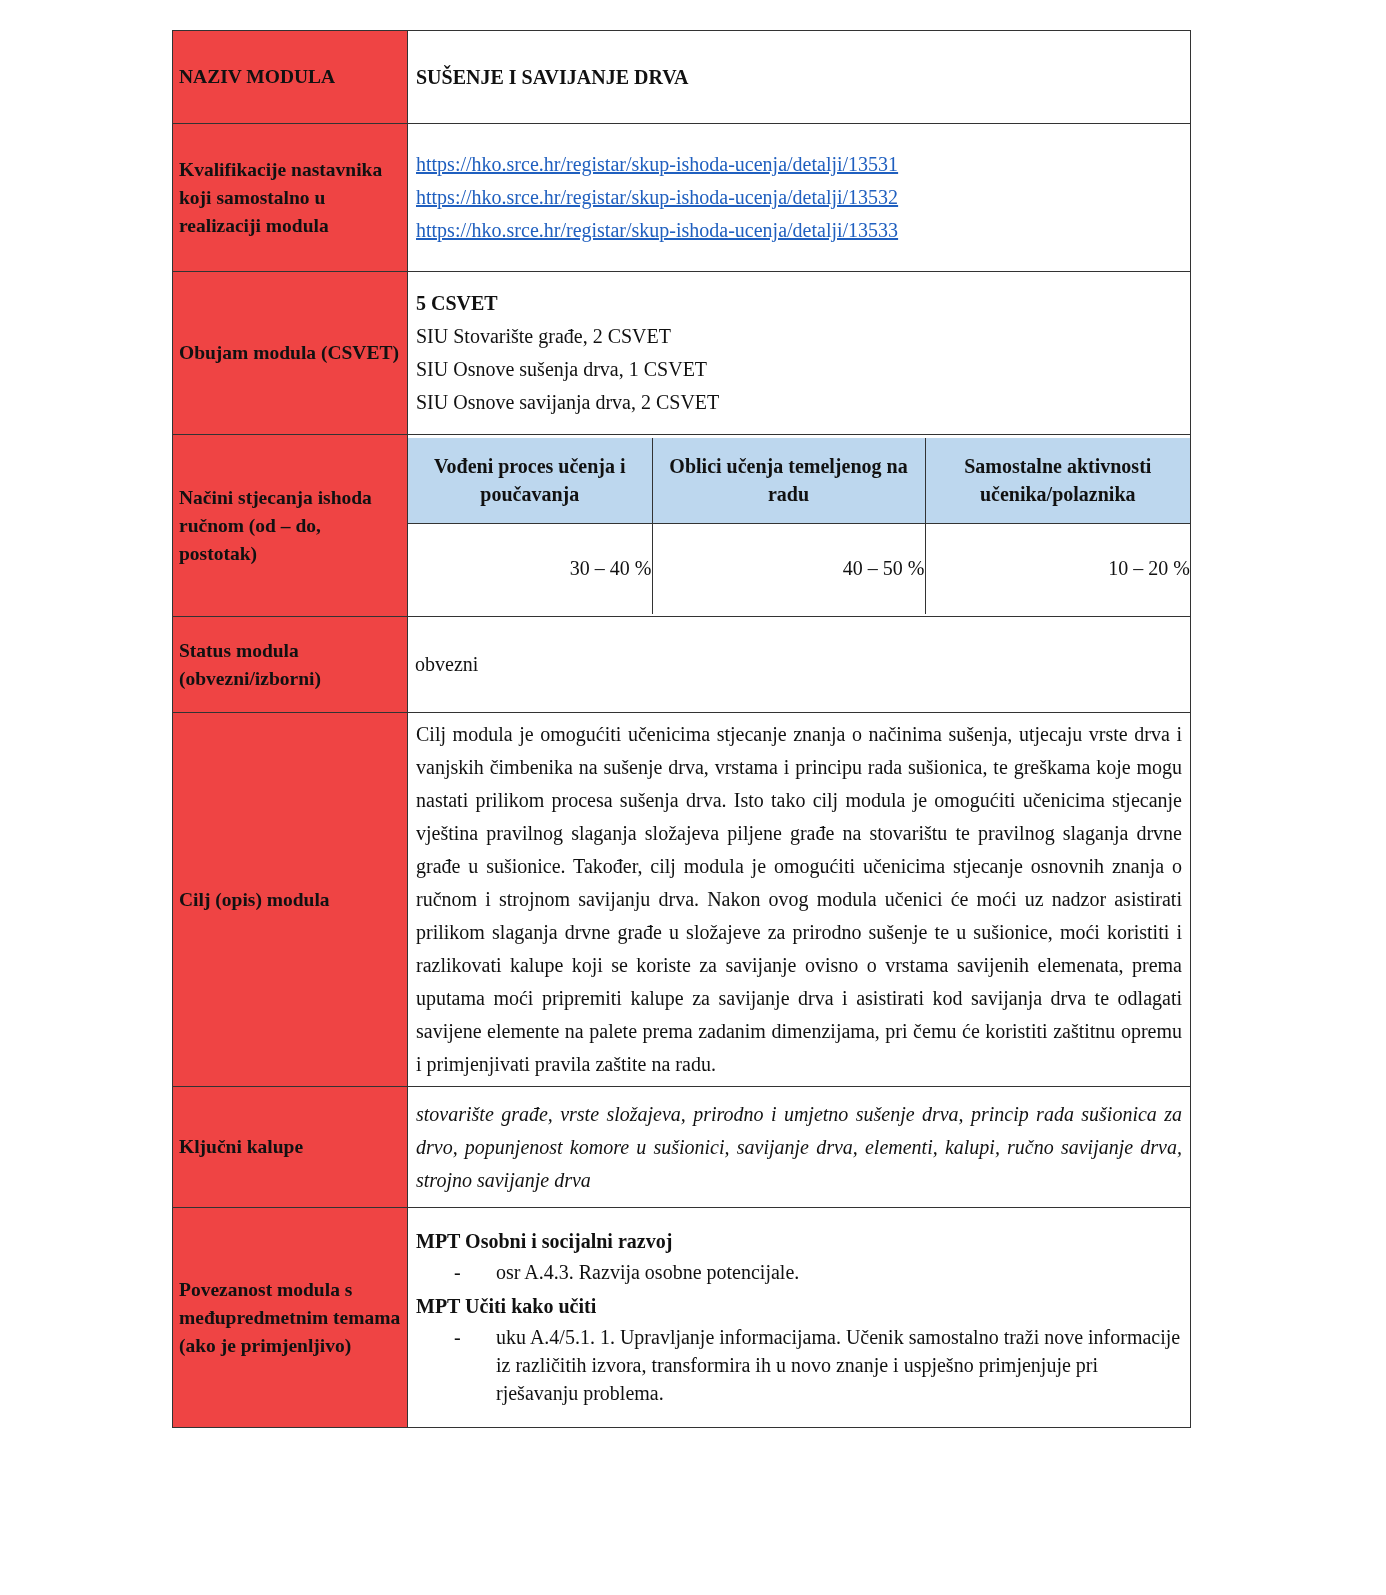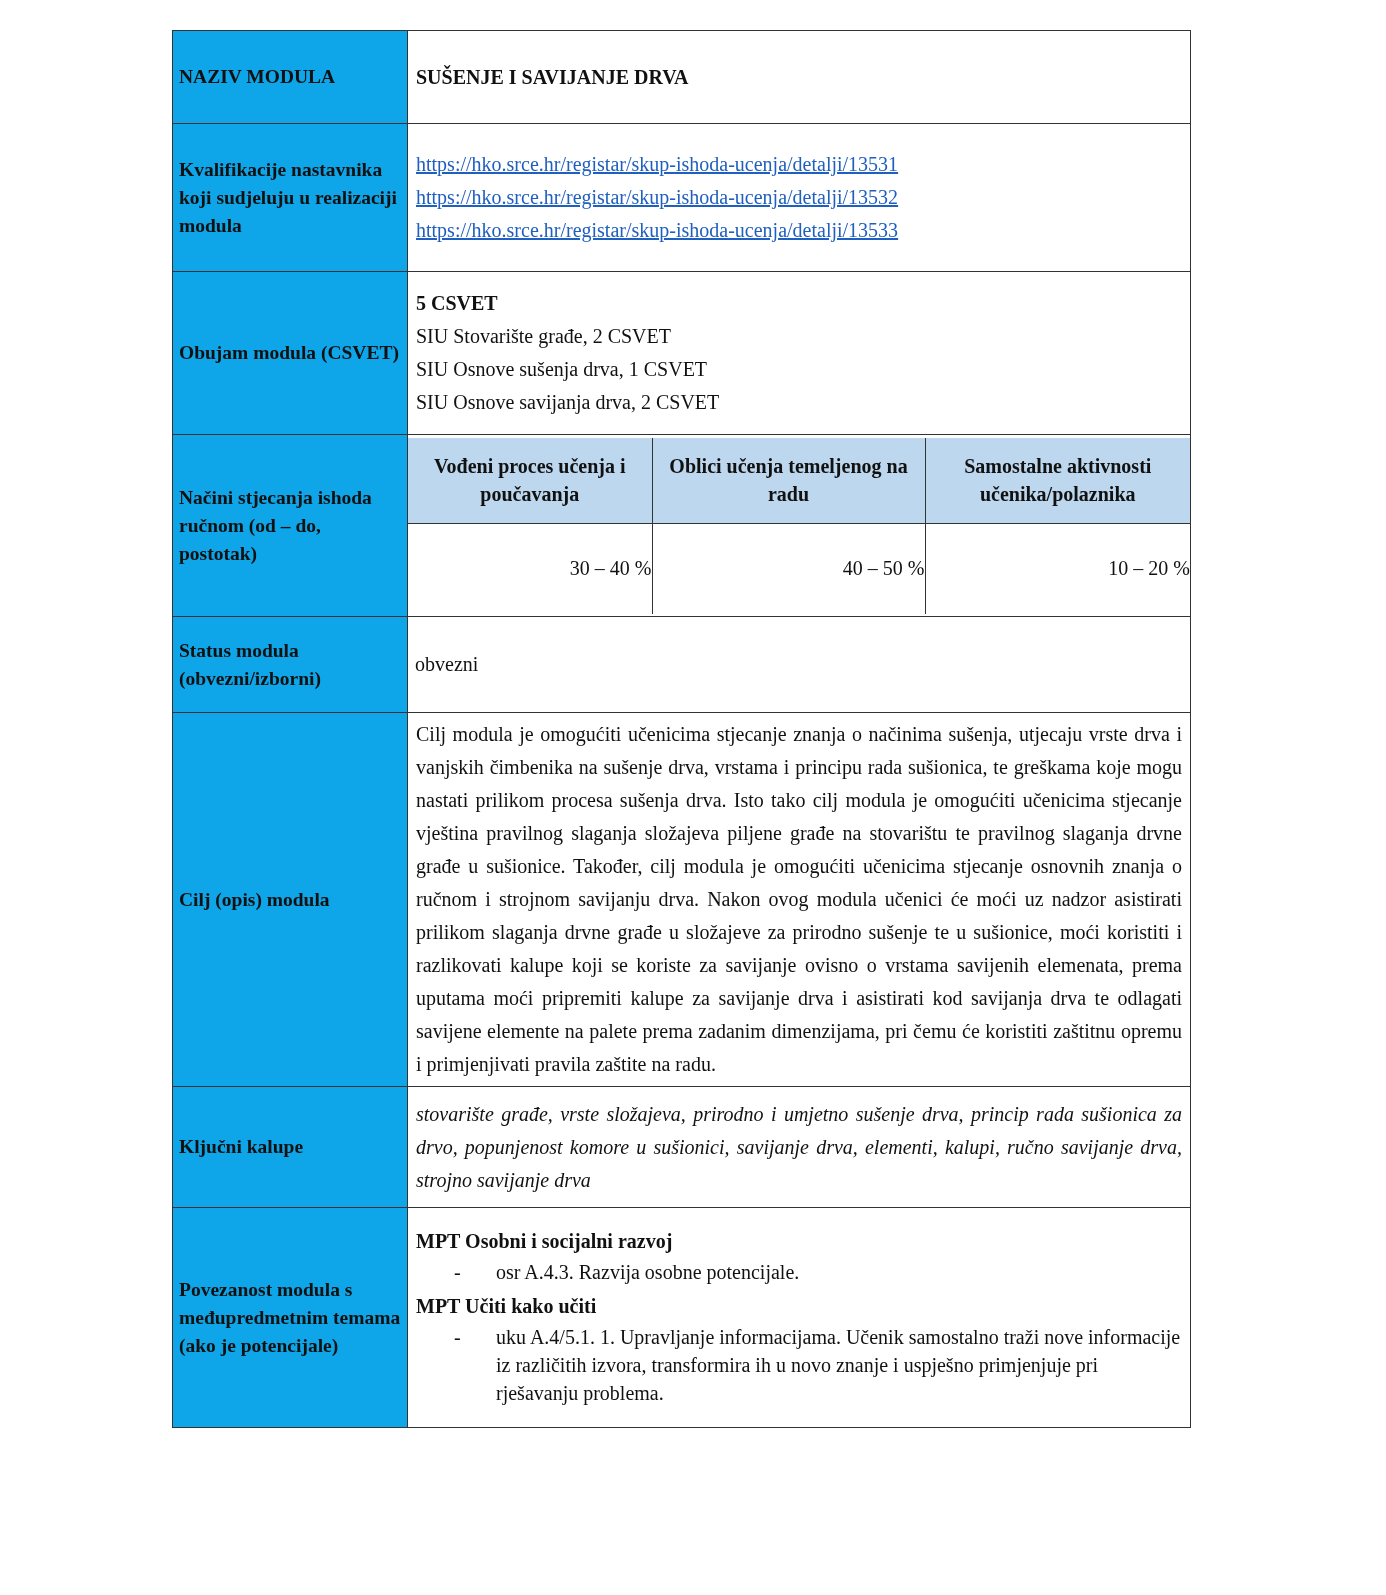--- a/index.html
+++ b/index.html
@@ -3,21 +3,21 @@
 <meta charset="utf-8">
 <style>
   html, body { margin: 0; padding: 0; background: #ffffff; }
   body { width: 1386px; height: 1595px; position: relative; font-family: "DejaVu Serif", "Liberation Serif", serif; color: #111; }
   table.module {
     position: absolute; left: 172px; top: 30px; width: 1019px;
     border-collapse: collapse; table-layout: fixed;
   }
   table.module td { border: 1.5px solid #333; vertical-align: middle; padding: 0; }
   td.lbl {
-    width: 222px; background: #0ea5e9; font-weight: bold;
+    width: 222px; background: #ef4444; font-weight: bold;
     font-size: 19.5px; line-height: 28px; padding: 0 6px !important;
     font-family: "Liberation Serif", "DejaVu Serif", serif;
   }
   td.val { font-family: "Liberation Serif", "DejaVu Serif", serif; font-size: 20px; line-height: 33px; padding: 0 8px 0 8px !important; }
   .title-val { font-weight: bold; font-size: 20px; padding-left: 13px !important; }
   .links { padding-left: 13px !important; }
   .links a { color: #1f5fbf; text-decoration: underline; display: block; }
   .credits { padding-left: 13px !important; }
   .credits .b { font-weight: bold; }
   .inner { width: 100%; border-collapse: collapse; table-layout: fixed; }
@@ -36,21 +36,21 @@
 </head>
 <body>
 
 <table class="module">
   <tbody>
       <tr style="height:93px">
     <td class="lbl">NAZIV MODULA</td>
     <td class="val title-val">SUŠENJE I SAVIJANJE DRVA</td>
   </tr>
   <tr style="height:148px">
-    <td class="lbl">Kvalifikacije nastavnika koji sudjeluju u realizaciji modula</td>
+    <td class="lbl">Kvalifikacije nastavnika koji samostalno u realizaciji modula</td>
     <td class="val links">
       <a href="#">https://hko.srce.hr/registar/skup-ishoda-ucenja/detalji/13531</a>
       <a href="#">https://hko.srce.hr/registar/skup-ishoda-ucenja/detalji/13532</a>
       <a href="#">https://hko.srce.hr/registar/skup-ishoda-ucenja/detalji/13533</a>
     </td>
   </tr>
   <tr style="height:163px">
     <td class="lbl">Obujam modula (CSVET)</td>
     <td class="val credits">
       <div class="b">5 CSVET</div>
@@ -89,21 +89,21 @@
   </tr>
   <tr style="height:374px">
     <td class="lbl">Cilj (opis) modula</td>
     <td class="val desc">Cilj modula je omogućiti učenicima stjecanje znanja o načinima sušenja, utjecaju vrste drva i vanjskih čimbenika na sušenje drva, vrstama i principu rada sušionica, te greškama koje mogu nastati prilikom procesa sušenja drva. Isto tako cilj modula je omogućiti učenicima stjecanje vještina pravilnog slaganja složajeva piljene građe na stovarištu te pravilnog slaganja drvne građe u sušionice. Također, cilj modula je omogućiti učenicima stjecanje osnovnih znanja o ručnom i strojnom savijanju drva. Nakon ovog modula učenici će moći uz nadzor asistirati prilikom slaganja drvne građe u složajeve za prirodno sušenje te u sušionice, moći koristiti i razlikovati kalupe koji se koriste za savijanje ovisno o vrstama savijenih elemenata, prema uputama moći pripremiti kalupe za savijanje drva i asistirati kod savijanja drva te odlagati savijene elemente na palete prema zadanim dimenzijama, pri čemu će koristiti zaštitnu opremu i primjenjivati pravila zaštite na radu.</td>
   </tr>
   <tr style="height:121px">
     <td class="lbl">Ključni kalupe</td>
     <td class="val kw">stovarište građe, vrste složajeva, prirodno i umjetno sušenje drva, princip rada sušionica za drvo, popunjenost komore u sušionici, savijanje drva, elementi, kalupi, ručno savijanje drva, strojno savijanje drva</td>
   </tr>
   <tr style="height:220px">
-    <td class="lbl">Povezanost modula s međupredmetnim temama (ako je potencijale)</td>
+    <td class="lbl">Povezanost modula s međupredmetnim temama (ako je primjenljivo)</td>
     <td class="val mpt">
       <div class="h">MPT Osobni i socijalni razvoj</div>
       <div class="item">
         <span class="dash">-</span>
         <span class="txt">osr A.4.3. Razvija osobne potencijale.</span>
       </div>
       <div class="h">MPT Učiti kako učiti</div>
       <div class="item">
         <span class="dash">-</span>
         <span class="txt">uku A.4/5.1. 1. Upravljanje informacijama. Učenik samostalno traži nove informacije iz različitih izvora, transformira ih u novo znanje i uspješno primjenjuje pri rješavanju problema.</span>

